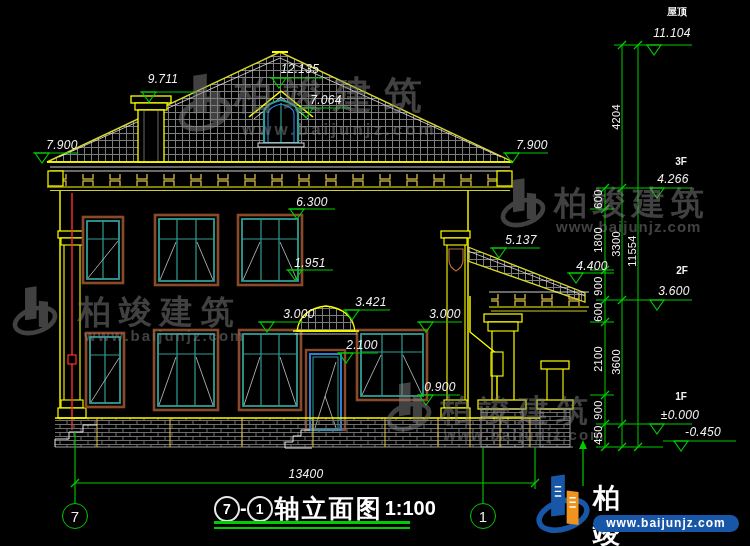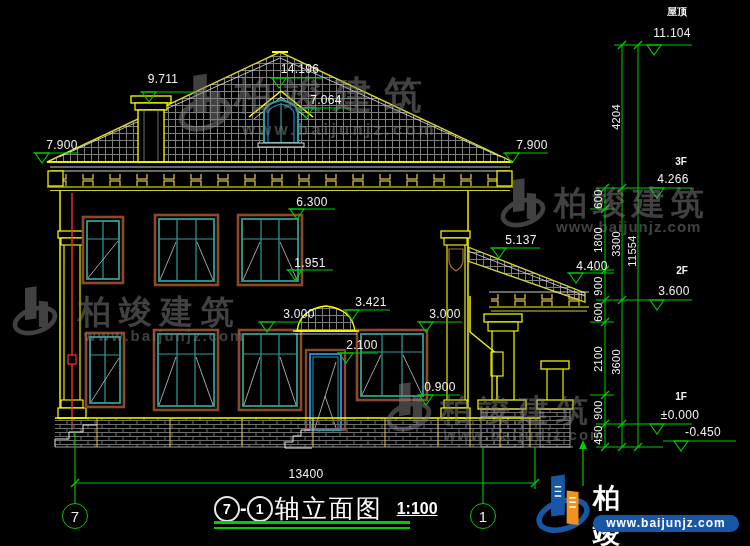--- a/index.html
+++ b/index.html
@@ -1,36 +1,36 @@
 <!DOCTYPE html>
 <html><head>
 <meta charset="utf-8">
 <style>
   html,body{margin:0;padding:0;background:#111;}
   #stage{position:relative;width:750px;height:546px;background:#000;overflow:hidden;
          font-family:"Liberation Sans",sans-serif;}
   #stage svg{position:absolute;left:0;top:0;z-index:1;}
   .t{position:absolute;color:#f2f2f2;font-size:12px;white-space:nowrap;
-     transform:translateX(-50%);z-index:4;letter-spacing:.3px;}
+     transform:translateX(-50%);z-index:4;letter-spacing:.3px;font-style:italic;}
   .lv{position:absolute;color:#f2f2f2;font-size:10px;font-weight:bold;white-space:nowrap;
       transform:translateX(-50%);z-index:4;}
   .vd{position:absolute;color:#f2f2f2;font-size:11px;white-space:nowrap;
       transform:translate(-50%,-50%) rotate(-90deg);z-index:4;letter-spacing:.3px;}
   .bub{position:absolute;width:26px;height:26px;border:1.6px solid #00cc00;border-radius:50%;
        color:#eee;text-align:center;line-height:26px;font-size:15px;z-index:4;box-sizing:border-box;}
   
   .wm{position:absolute;color:#828282;opacity:.5;z-index:3;white-space:nowrap;font-weight:bold;}
   .wm-glyph{position:absolute;opacity:.5;z-index:3;}
   
   #titlebar{position:absolute;left:214px;top:492px;display:flex;align-items:center;z-index:5;color:#fff;}
   .circ{display:inline-block;width:22px;height:22px;border:2px solid #e8e8e8;border-radius:50%;
         line-height:22px;font-size:14px;font-weight:bold;text-align:center;box-sizing:content-box;}
-  .tmain{font-size:25px;font-weight:normal;margin:0 2px;letter-spacing:2px;}
+  .tmain{font-size:25px;font-weight:bold;margin:0 2px;letter-spacing:2px;}
   .tdash{font-size:20px;font-weight:bold;}
-  .tscale{font-size:16px;font-weight:bold;margin-left:12px;text-decoration:underline;}
+  .tscale{font-size:20px;font-weight:bold;}
   .uline{position:absolute;background:#00cc00;z-index:5;}
   
   #logo{position:absolute;left:535px;top:474px;z-index:6;}
   #logo .brand{position:absolute;left:58px;top:6px;color:#fff;font-size:27px;font-weight:bold;letter-spacing:4px;}
   #logo .urlbar{position:absolute;left:58px;top:41px;width:146px;height:17px;background:#1857a8;
        border-radius:9px;color:#fff;font-size:12px;font-weight:bold;text-align:center;line-height:17px;letter-spacing:1px;}
 </style>
 </head>
 <body>
 
@@ -286,21 +286,21 @@
 
 <svg class="wm-glyph" style="left:386px;top:380px" width="46" height="56" viewBox="0 0 60 70">
   <ellipse cx="30" cy="46" rx="27" ry="15" fill="none" stroke="#828282" stroke-width="6" transform="rotate(-18 30 46)"></ellipse>
   <rect x="17" y="6" width="15" height="42" fill="#828282" transform="skewY(-8)"></rect>
   <rect x="35" y="16" width="12" height="34" fill="#828282" transform="skewY(7)"></rect>
 </svg>
 <div class="wm" style="left:440px;top:390px;font-size:31px;letter-spacing:8px;">柏竣建筑</div>
 <div class="wm" style="left:444px;top:426px;font-size:15px;letter-spacing:2px;">www.baijunjz.com</div>
 
 <div class="t" style="left:163px;top:72px">9.711</div>
-<div class="t" style="left:300px;top:62px">14.196</div>
+<div class="t" style="left:300px;top:62px">12.135</div>
 <div class="t" style="left:326px;top:93px">7.064</div>
 <div class="t" style="left:62px;top:138px">7.900</div>
 <div class="t" style="left:532px;top:138px">7.900</div>
 <div class="t" style="left:312px;top:195px">6.300</div>
 <div class="t" style="left:310px;top:256px">1.951</div>
 <div class="t" style="left:521px;top:233px">5.137</div>
 <div class="t" style="left:592px;top:259px">4.400</div>
 <div class="t" style="left:371px;top:295px">3.421</div>
 <div class="t" style="left:299px;top:307px">3.000</div>
 <div class="t" style="left:445px;top:307px">3.000</div>

